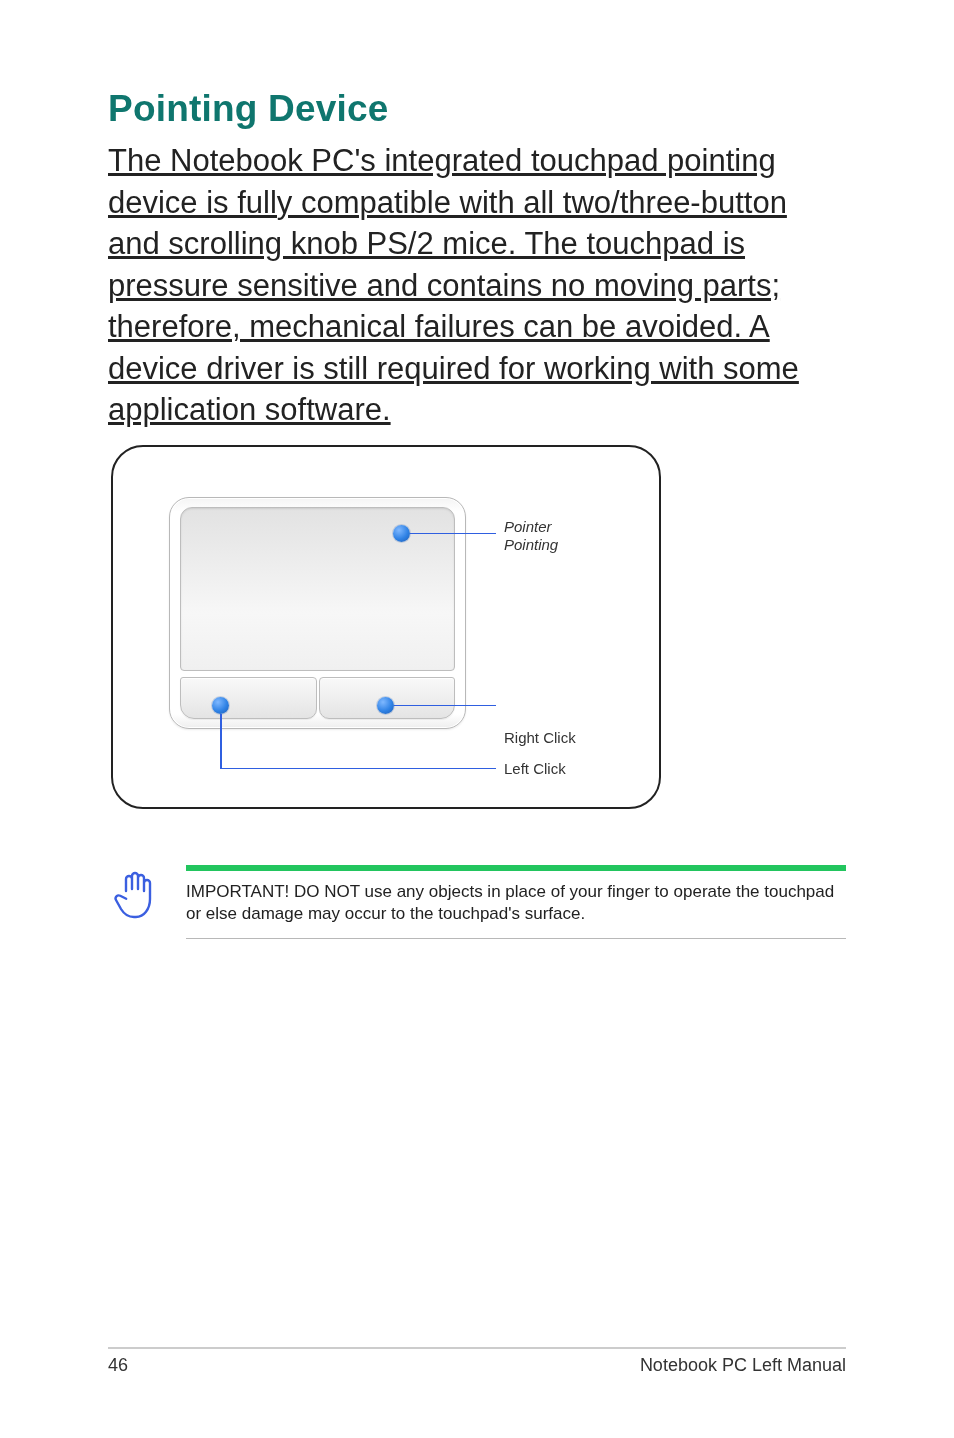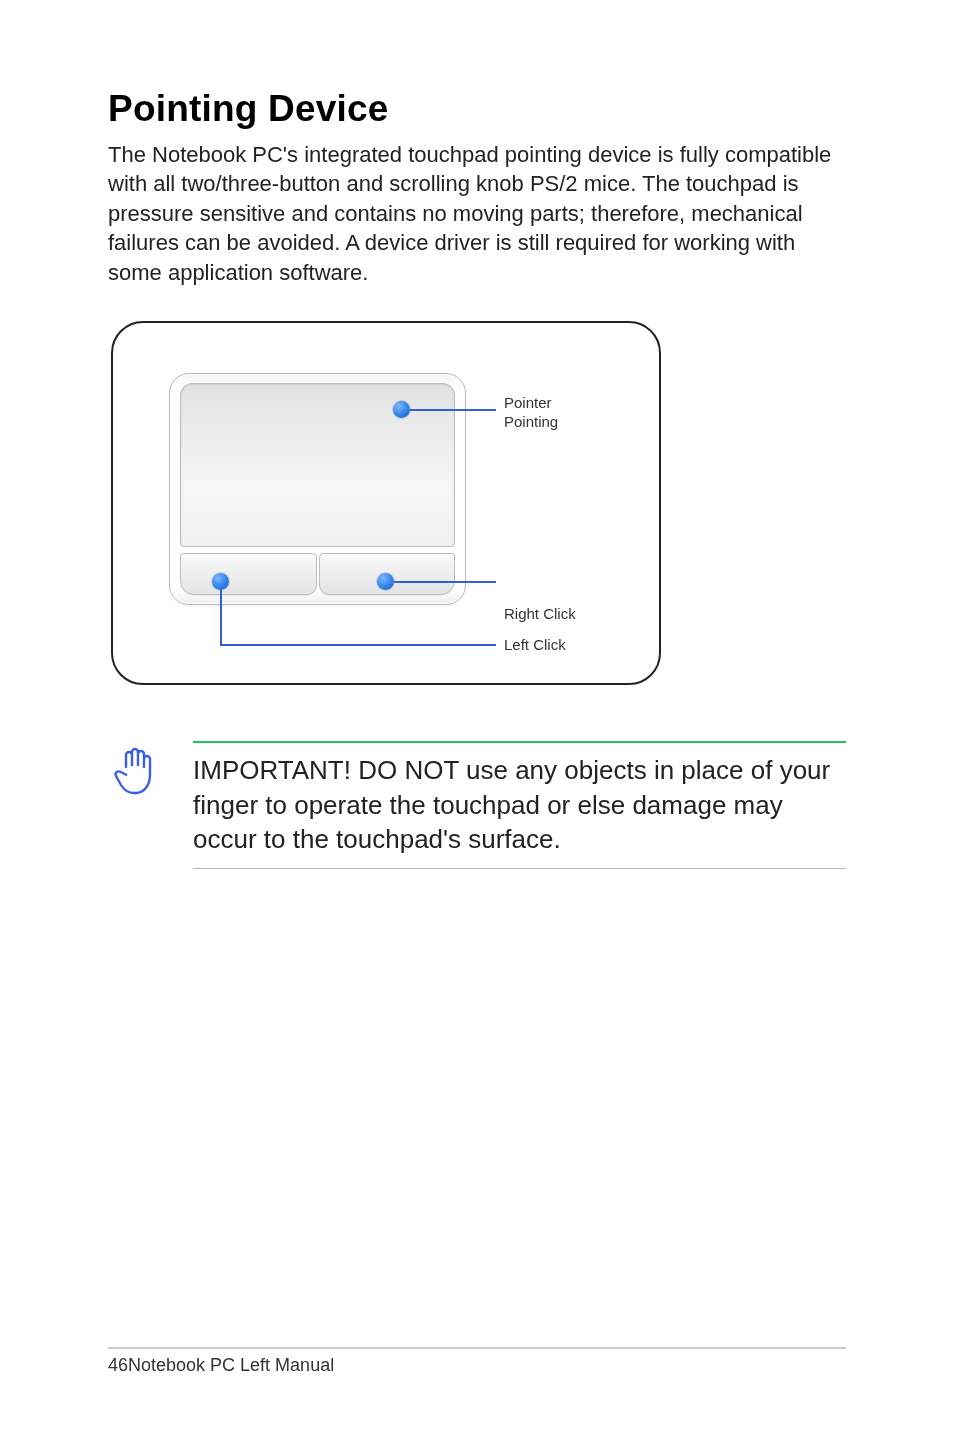--- a/index.html
+++ b/index.html
@@ -10,29 +10,30 @@
     font-family: -apple-system, "Segoe UI", "Myriad Pro", Arial, sans-serif;
     color: #222;
     position: relative;
   }
   .page {
     padding: 88px 108px 0 108px;
   }
   h1.title {
     font-size: 37px;
     font-weight: 700;
-    color: #000000;
+    color: #0f766e;
     margin-bottom: 10px;
     letter-spacing: 0.2px;
   }
   .intro {
-    font-size: 22px;
+    font-size: 31px;
     line-height: 1.34;
     color: #222;
-    margin-bottom: 34px;
+    margin-bottom: 14px;
+    text-decoration: underline;
   }
 
   .diagram-wrap {
     width: 550px;
     height: 364px;
     border: 2px solid #222;
     border-radius: 32px;
     position: relative;
     margin-left: 3px;
   }
@@ -106,38 +107,37 @@
     display: flex;
     align-items: flex-start;
     gap: 26px;
   }
   .note-icon {
     flex: 0 0 auto;
     margin-top: 4px;
   }
   .note-body {
     flex: 1;
-    border-top: 2px solid #22c55e;
+    border-top: 6px solid #22c55e;
     border-bottom: 1px solid #b8b8b8;
     padding: 10px 0 12px 0;
-    font-size: 26px;
+    font-size: 17px;
     line-height: 1.32;
     color: #222;
-    margin-left: 7px;
   }
 
   .footer {
     position: absolute;
     left: 108px;
     right: 108px;
     bottom: 62px;
     border-top: 2px solid #ccc;
     padding-top: 6px;
     display: flex;
-    justify-content: flex-start;
+    justify-content: space-between;
     font-size: 18px;
     color: #333;
   }
 </style>
 </head>
 <body>
 
 <div class="page">
   <h1 class="title">Pointing Device</h1>
   <p class="intro">The Notebook PC's integrated touchpad pointing device is fully compatible with all two/three-button and scrolling knob PS/2 mice. The touchpad is pressure sensitive and contains no moving parts; therefore, mechanical failures can be avoided. A device driver is still required for working with some application software.</p>
@@ -147,21 +147,21 @@
     <div class="touchpad">
       <div class="pad-surface"></div>
       <div class="button-row">
         <div class="tp-button left"></div>
         <div class="tp-button right"></div>
       </div>
     </div>
 
     <div class="marker" style="left:280px; top:78px;"></div>
     <div class="lead lead-h" style="left:297px; top:86px; width:86px;"></div>
-    <div class="label" style="left:391px; top:71px;">
+    <div class="label" style="left:391px; top:71px;font-style:italic;">
       <div>Pointer</div>
       <div>Pointing</div>
     </div>
 
     <div class="marker" style="left:264px; top:250px;"></div>
     <div class="lead lead-h" style="left:281px; top:258px; width:102px;"></div>
     <div class="label" style="left:391px; top:250px;margin-top:32px;">Right Click</div>
 
     <div class="marker" style="left:99px; top:250px;"></div>
     <div class="lead lead-v" style="left:107px; top:267px; height:55px;"></div>

